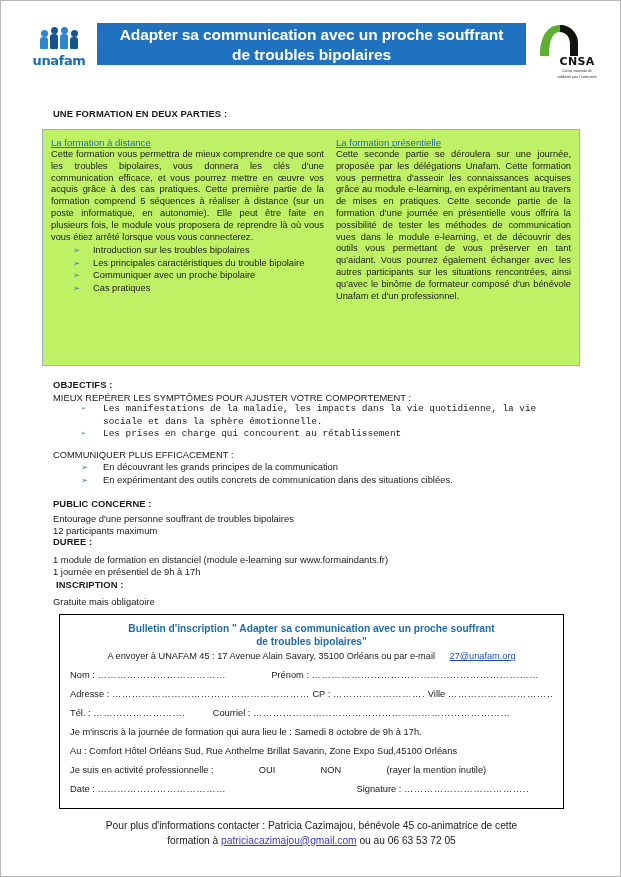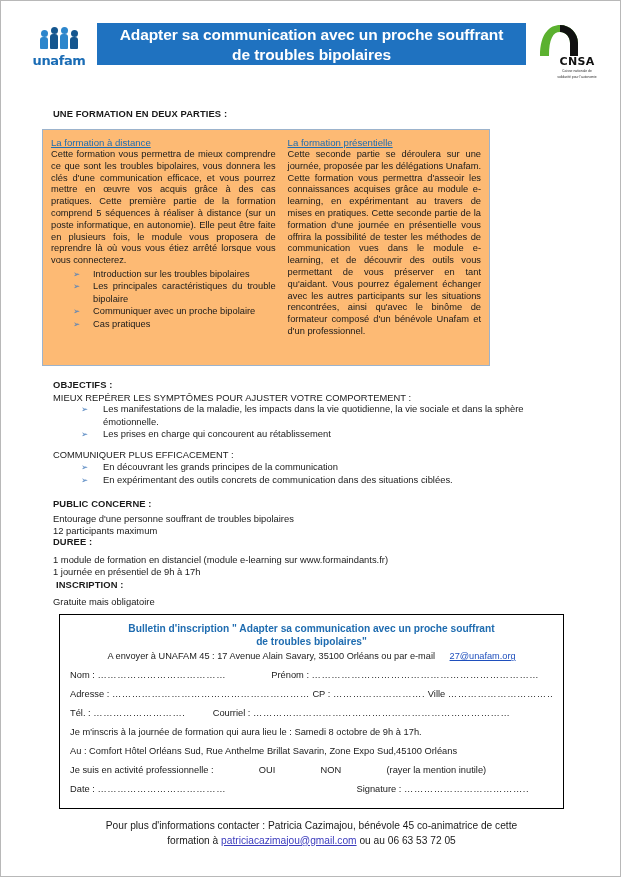--- a/index.html
+++ b/index.html
@@ -122,22 +122,22 @@
 
   .h-formation {
     position: absolute;
     left: 52px; top: 107px;
   }
 
   
   .two-col {
     position: absolute;
     left: 41px; top: 128px;
-    width: 448px; height: 237px;
-    background: #fdba74;
+    width: 538px; height: 237px;
+    background: #bef264;
     border: 1px solid #9cb3cc;
     box-sizing: border-box;
     display: flex;
   }
   .col {
     box-sizing: border-box;
     padding: 7px 8px 4px 8px;
   }
   .col-left  { width: 290px; }
   .col-right { width: 248px; padding-left: 4px; }
@@ -175,21 +175,21 @@
     color: #4a7fbd;
     font-size: 8.5px;
   }
 
   
   .sec { position: absolute; font-size: 9.4px; color: #1a1a1a; }
   .plain { font-size: 9.4px; line-height: 12.6px; color:#1a1a1a; }
 
   .h-objectifs { left: 52px; top: 378px; }
   .obj-lead    { left: 52px; top: 391px; }
-  .obj-list    { left: 52px; top: 402px; width: 510px; }
+  .obj-list    { left: 52px; top: 402px; width: 510px; font-family: Liberation Mono, monospace; }
   .h-commun    { left: 52px; top: 448px; }
   .com-list    { left: 52px; top: 460px; width: 510px; }
 
   .arrow-list { margin:0; padding:0; list-style:none; }
   .arrow-list li {
     position: relative;
     padding-left: 50px;
     font-size: 9.4px;
     line-height: 12.6px;
   }

